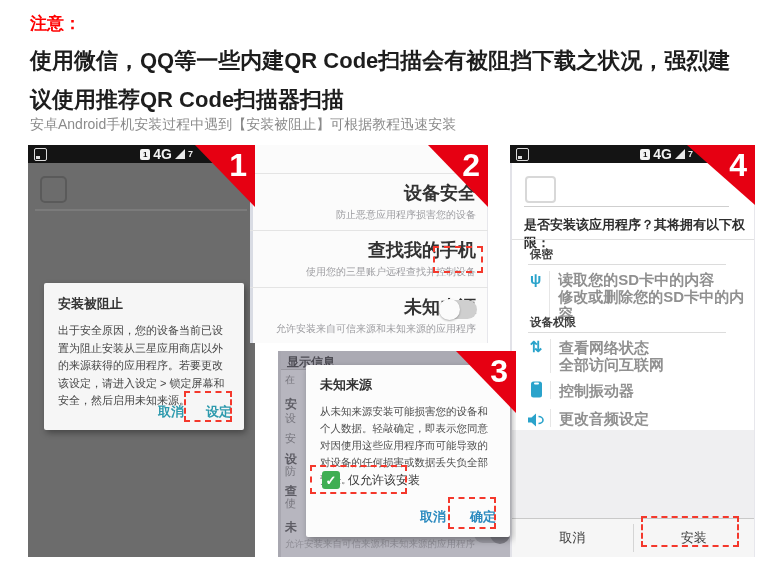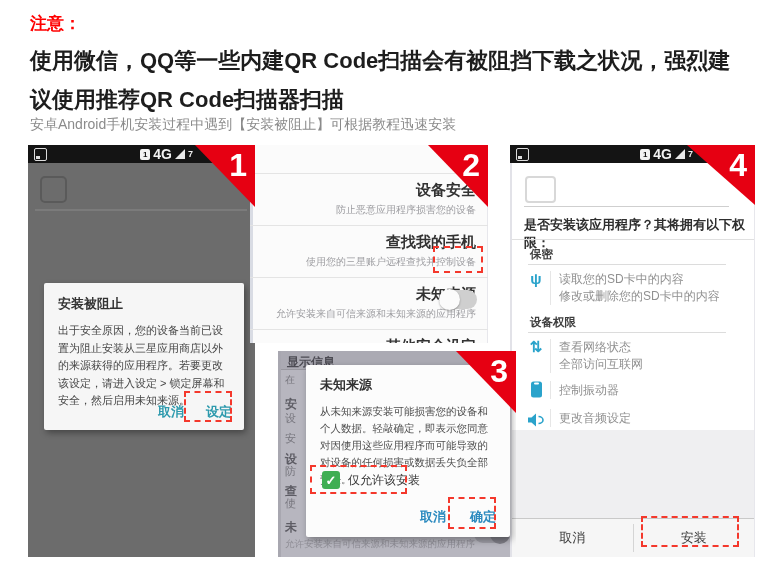--- a/index.html
+++ b/index.html
@@ -39,21 +39,21 @@
   .ghost-line1{position:absolute;left:7px;top:64px;width:212px;height:2px;background:#7b7b7b;}
   .dlg1{position:absolute;left:16px;top:138px;width:200px;height:147px;background:#f6f6f6;
         border-radius:2px;box-shadow:2px 3px 6px rgba(0,0,0,.35);box-sizing:border-box;padding:12px 14px 0;}
   .dlg1-title{font-size:13px;font-weight:bold;color:#333;}
   .dlg1-body{margin-top:9px;font-size:11px;color:#454545;line-height:1.6;}
   .dlg1-btns{position:absolute;right:12px;bottom:9px;display:flex;gap:22px;}
   .dlg1-btns span{font-size:13px;font-weight:bold;color:#2d9aad;}
   
   .p2-head{padding:8px 0 5px 13px;font-size:11px;color:#808086;}
   .p2-item{position:relative;padding:7px 12px 8px 13px;border-top:1px solid #e4e4e4;}
-  .p2-item .t{font-size:15px;font-weight:bold;color:#333;}
+  .p2-item .t{font-size:18px;font-weight:bold;color:#333;}
   .p2-item .s{margin-top:3px;font-size:10px;color:#9d9da1;}
   .toggle-off{position:absolute;right:11px;top:12px;width:36px;height:19px;background:#cfcfcf;border-radius:10px;}
   .toggle-off:before{content:"";position:absolute;left:-2px;top:-1px;width:21px;height:21px;border-radius:50%;
                      background:#fbfbfb;box-shadow:0 1px 2px rgba(0,0,0,.3);}
   
   .p3 .bg-head{position:absolute;left:3px;top:0;right:0;height:19px;background:#abaab3;
                font-size:12px;font-weight:bold;color:#4c4b53;padding:3px 0 0 6px;box-sizing:border-box;
                border-bottom:1px solid #98979f;}
   .p3 .bg-ch{position:absolute;left:7px;color:#77767e;font-size:11px;}
   .p3 .bg-ch.b{font-weight:bold;color:#5d5c64;font-size:12px;}
@@ -75,21 +75,21 @@
   .p4-content{position:absolute;left:2px;top:18px;right:1px;bottom:0;background:#fff;}
   .ghost-sq4{position:absolute;left:13px;top:13px;width:27px;height:23px;border:2px solid #d8d8d8;border-radius:4px;}
   .p4-div1{position:absolute;left:12px;top:43px;width:205px;height:1px;background:#cfcfcf;}
   .p4-title{position:absolute;left:12px;top:53px;width:222px;font-size:13px;font-weight:bold;color:#2e2e2e;}
   .p4-permtop{position:absolute;left:0;top:76px;width:100%;height:1px;background:#e0e0e0;}
   .p4-sec{position:absolute;left:18px;font-size:11.5px;font-weight:bold;color:#3e3e3e;}
   .p4-secdiv{position:absolute;left:16px;width:198px;height:1px;background:#dcdcdc;}
   .p4-row{position:absolute;left:12px;display:flex;align-items:flex-start;}
   .p4-icon{width:24px;display:flex;justify-content:center;color:#2aa3cb;font-size:15px;font-weight:bold;line-height:16px;}
   .p4-sep{width:1px;background:#e6e6e6;margin:0 8px 0 2px;align-self:stretch;}
-  .p4-lines{font-size:12px;color:#909090;line-height:17px;}
+  .p4-lines{font-size:15px;color:#909090;line-height:17px;font-weight:bold;}
   .p4-gray{position:absolute;left:0;top:267px;width:100%;height:106px;background:#efeff1;}
   .p4-bar{position:absolute;left:0;bottom:0;width:100%;height:39px;background:#f6f6f6;border-top:1px solid #c9c9c9;
           display:flex;box-sizing:border-box;}
   .p4-bar .cell{flex:1;display:flex;align-items:center;justify-content:center;font-size:13px;color:#3a3a3a;}
   .p4-bar .vdiv{width:1px;background:#d5d5d5;margin:5px 0;}
   .vib-svg,.spk-svg{display:block;}
 </style>
 </head>
 <body>
 

